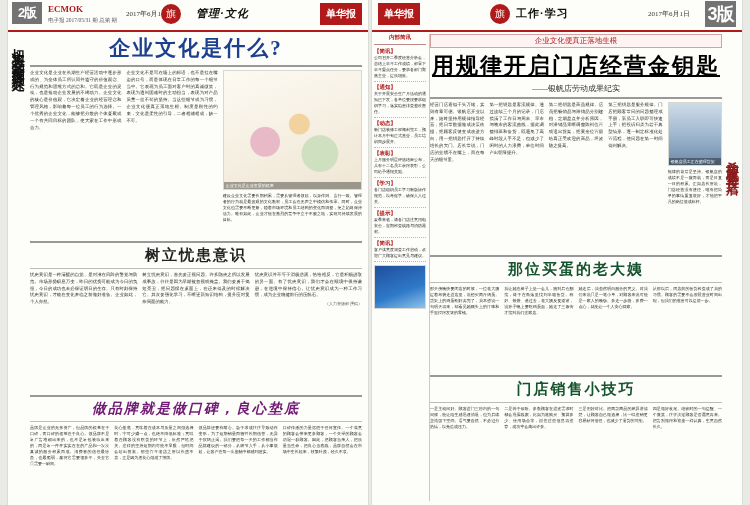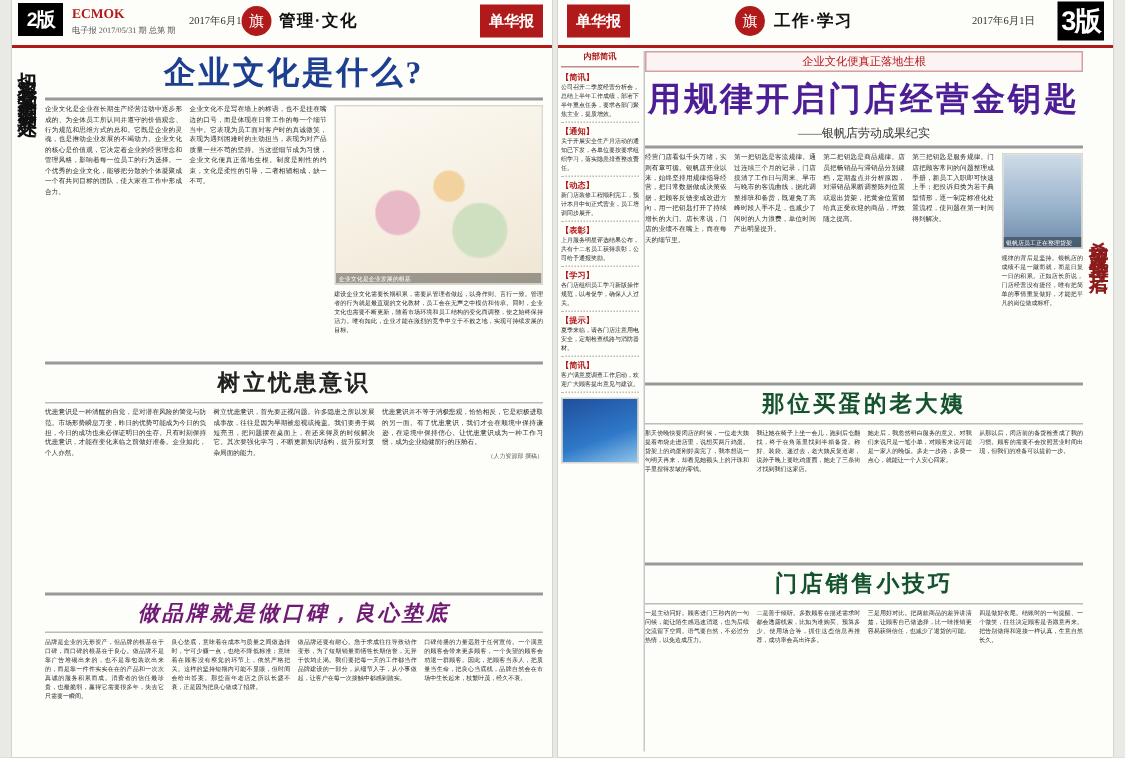--- a/index.html
+++ b/index.html
@@ -12,21 +12,21 @@
   .page{position:relative;width:750px;height:505px;background:#e9eae6;}
   
   .sheet{position:absolute;top:0;background:#fdfdfa;box-shadow:0 0 1px rgba(0,0,0,.35);}
   .left{left:8px;width:360px;height:505px;}
   .right{left:372px;width:370px;height:505px;}
 
   
   .mast{position:relative;height:30px;border-bottom:2px solid #b01a1a;}
   .pagenum{
     position:absolute;left:4px;top:2px;width:30px;height:22px;
-    background:#000000;color:#fff;font-weight:bold;font-size:13px;
+    background:#737373;color:#fff;font-weight:bold;font-size:13px;
     display:flex;align-items:center;justify-content:center;
     font-family:"Liberation Sans",sans-serif;letter-spacing:-1px;
   }
   .pagenum.big{width:31px;height:26px;font-size:18px;}
   .mast-date{position:absolute;top:9px;font-size:7px;color:#333;}
   .mast-logo{position:absolute;left:40px;top:4px;font-size:9px;color:#b01a1a;font-weight:bold;}
   .mast-sub{position:absolute;left:40px;top:17px;font-size:5.5px;color:#555;}
 
   .redflag{
     position:absolute;top:3px;height:22px;background:#b01a1a;color:#fff;
@@ -51,21 +51,21 @@
     line-height:1.05;
   }
   .vside.left-v{left:3px;top:38px;height:440px;}
   .vside.right-v{right:3px;top:150px;height:330px;color:#8c1c1c;}
 
   
   .headline{
     text-align:center;font-weight:bold;color:#1d3f8f;
     font-size:21px;letter-spacing:2px;
   }
-  .headline.red{color:#4c1d95;font-size:22px;}
+  .headline.red{color:#000000;font-size:22px;text-decoration:underline;}
   .subhead{text-align:center;font-size:8px;color:#333;margin-top:2px;}
   .kicker{
     text-align:center;font-size:7.5px;color:#b01a1a;border:1px solid #d4a0a0;
     background:#fdf3f3;padding:1px 0;
   }
   .h2{text-align:center;font-weight:bold;font-size:15px;color:#14532d;letter-spacing:2px;}
   .h2.dark{color:#222;}
 
   
   .cols{display:flex;gap:5px;}
@@ -103,21 +103,21 @@
 <div class="page">
 
   <div class="sheet left">
 
     <div class="mast">
       <div class="pagenum">2版</div>
       <div class="mast-logo">ECMOK</div>
       <div class="mast-sub">电子报 2017/05/31 期 总第 期</div>
       <div class="mast-date" style="left:118px;">2017年6月1日</div>
       <div class="flagmark" style="left:153px;">旗</div>
-      <div class="sectlabel" style="left:178px;">管理·文化</div>
+      <div class="sectlabel" style="left:188px;font-style:italic;">管理·文化</div>
       <div class="redflag" style="right:6px;">单华报</div>
     </div>
 
     <div class="vside left-v">切实将安全制度落到实处</div>
 
     <div style="position:absolute;left:22px;right:6px;top:34px;bottom:4px;">
 
       <div class="headline">企业文化是什么?</div>
       <div class="dbl"></div>
 

